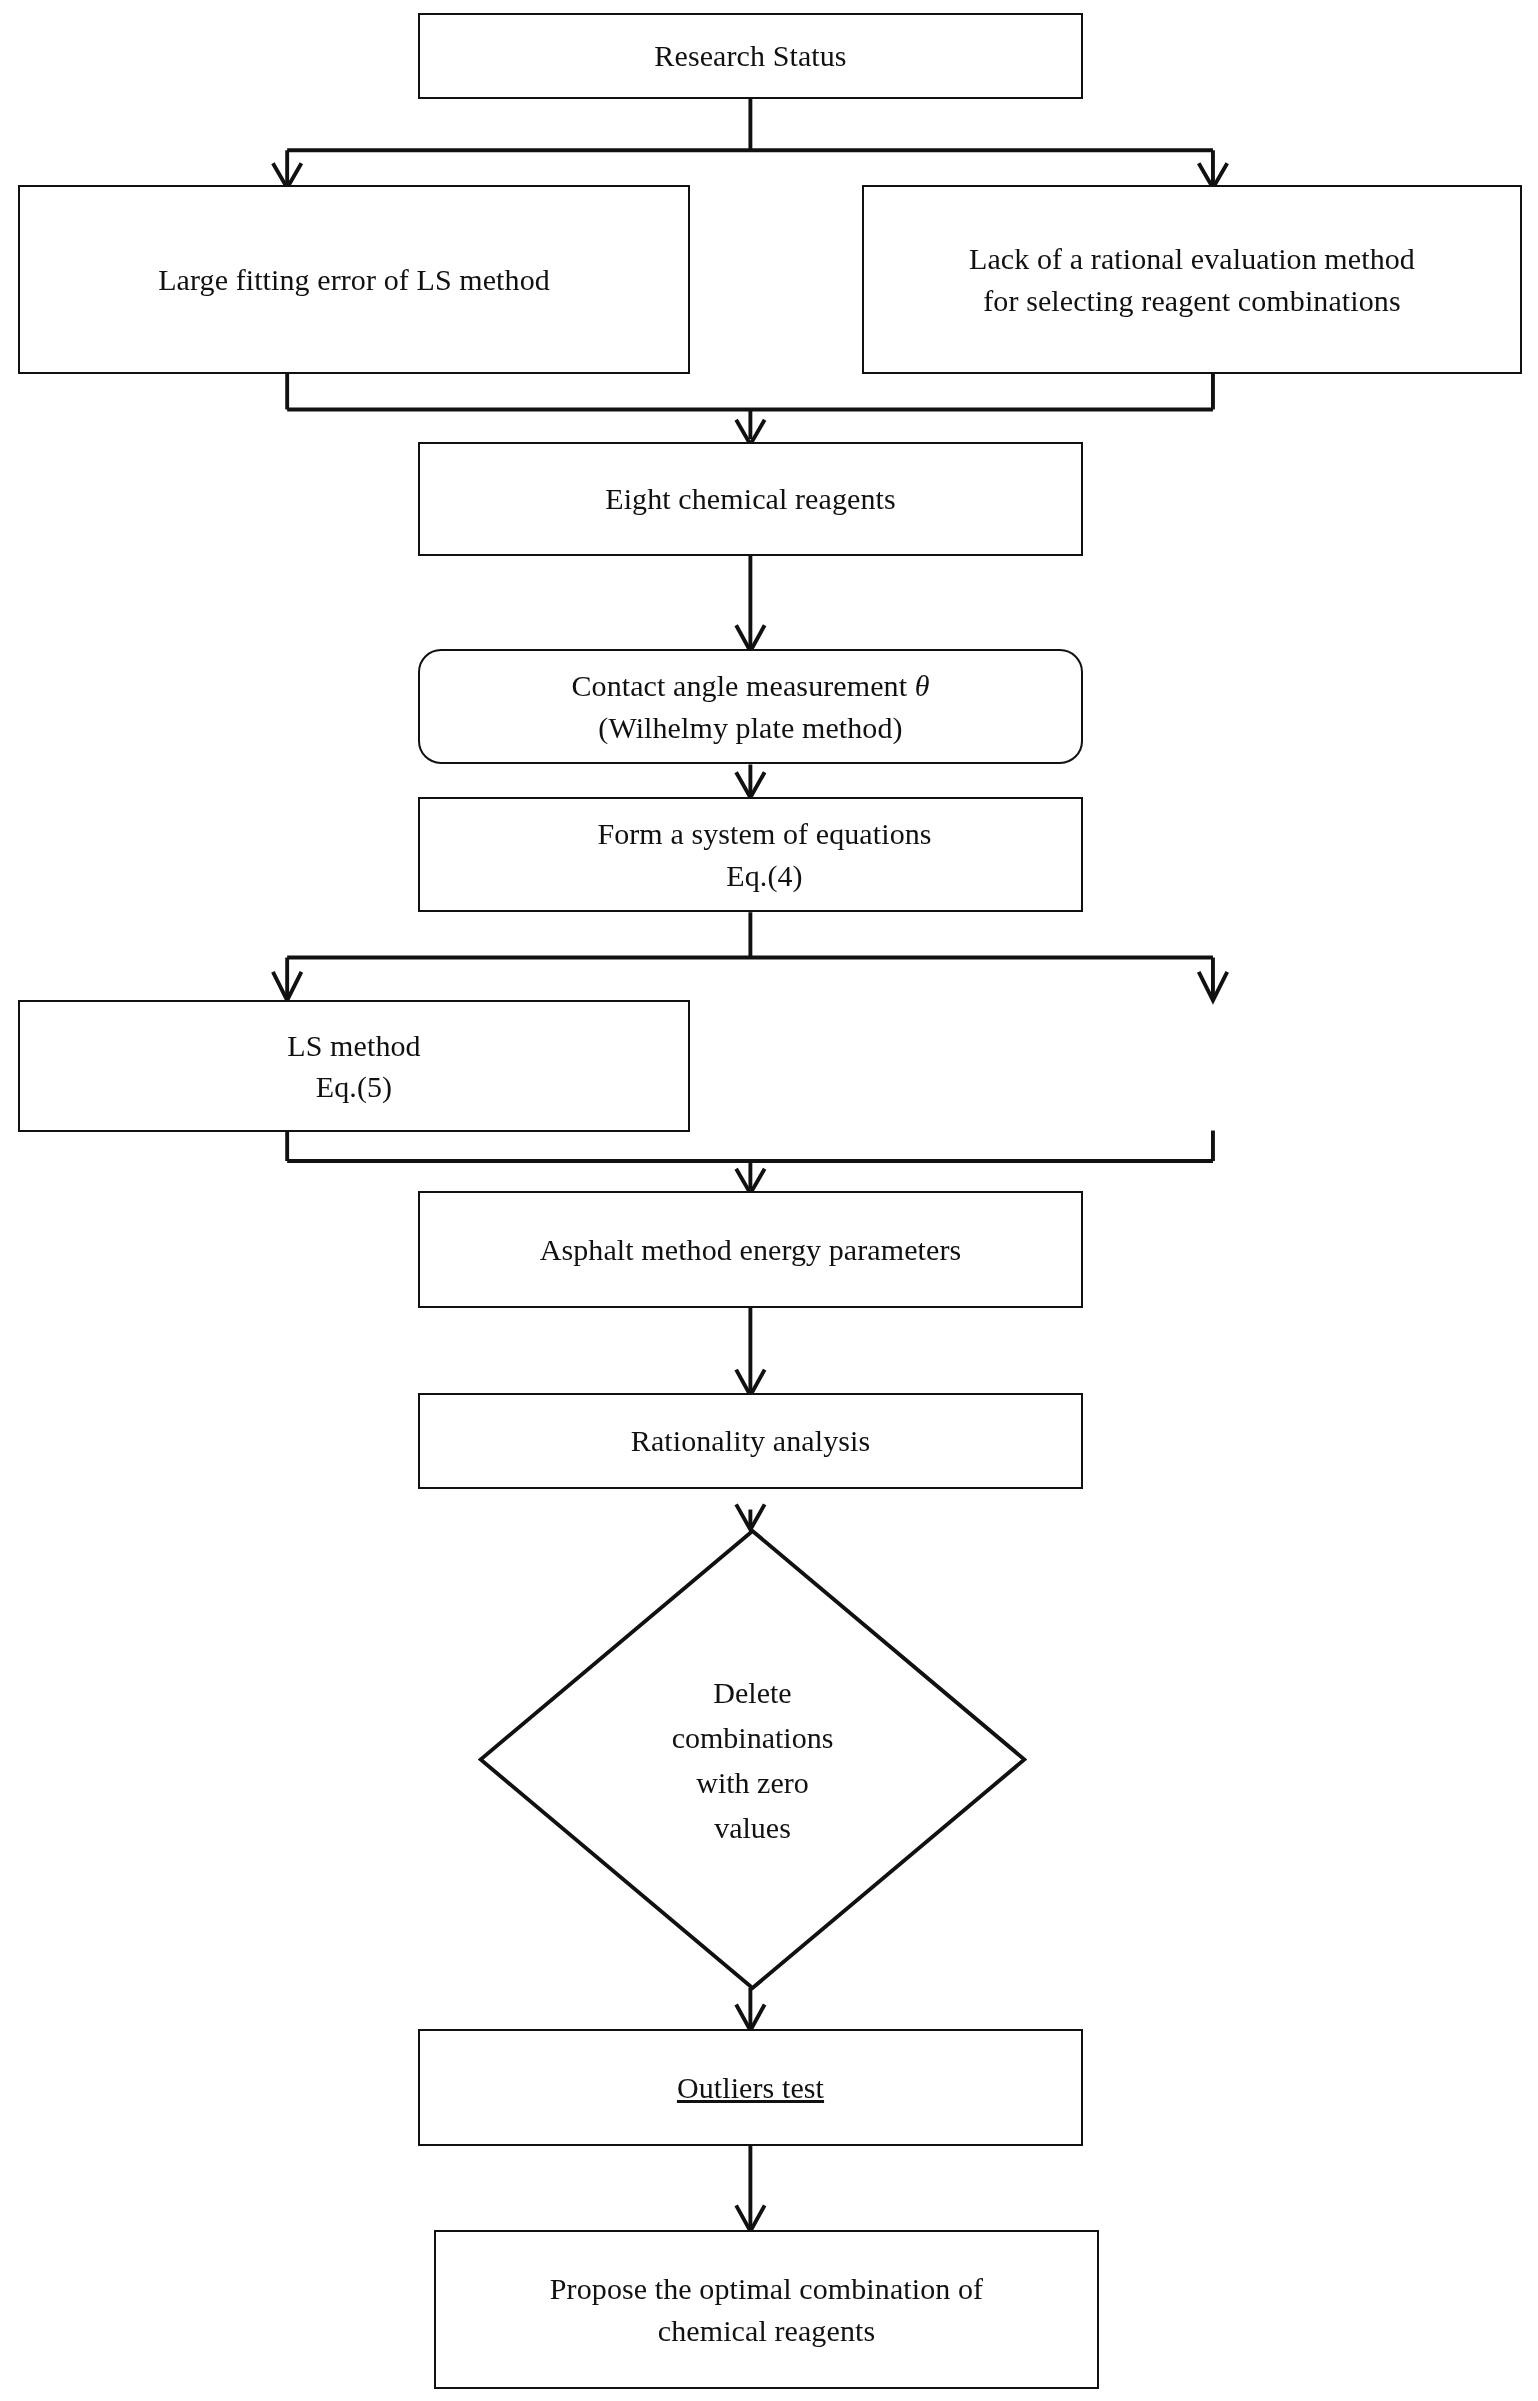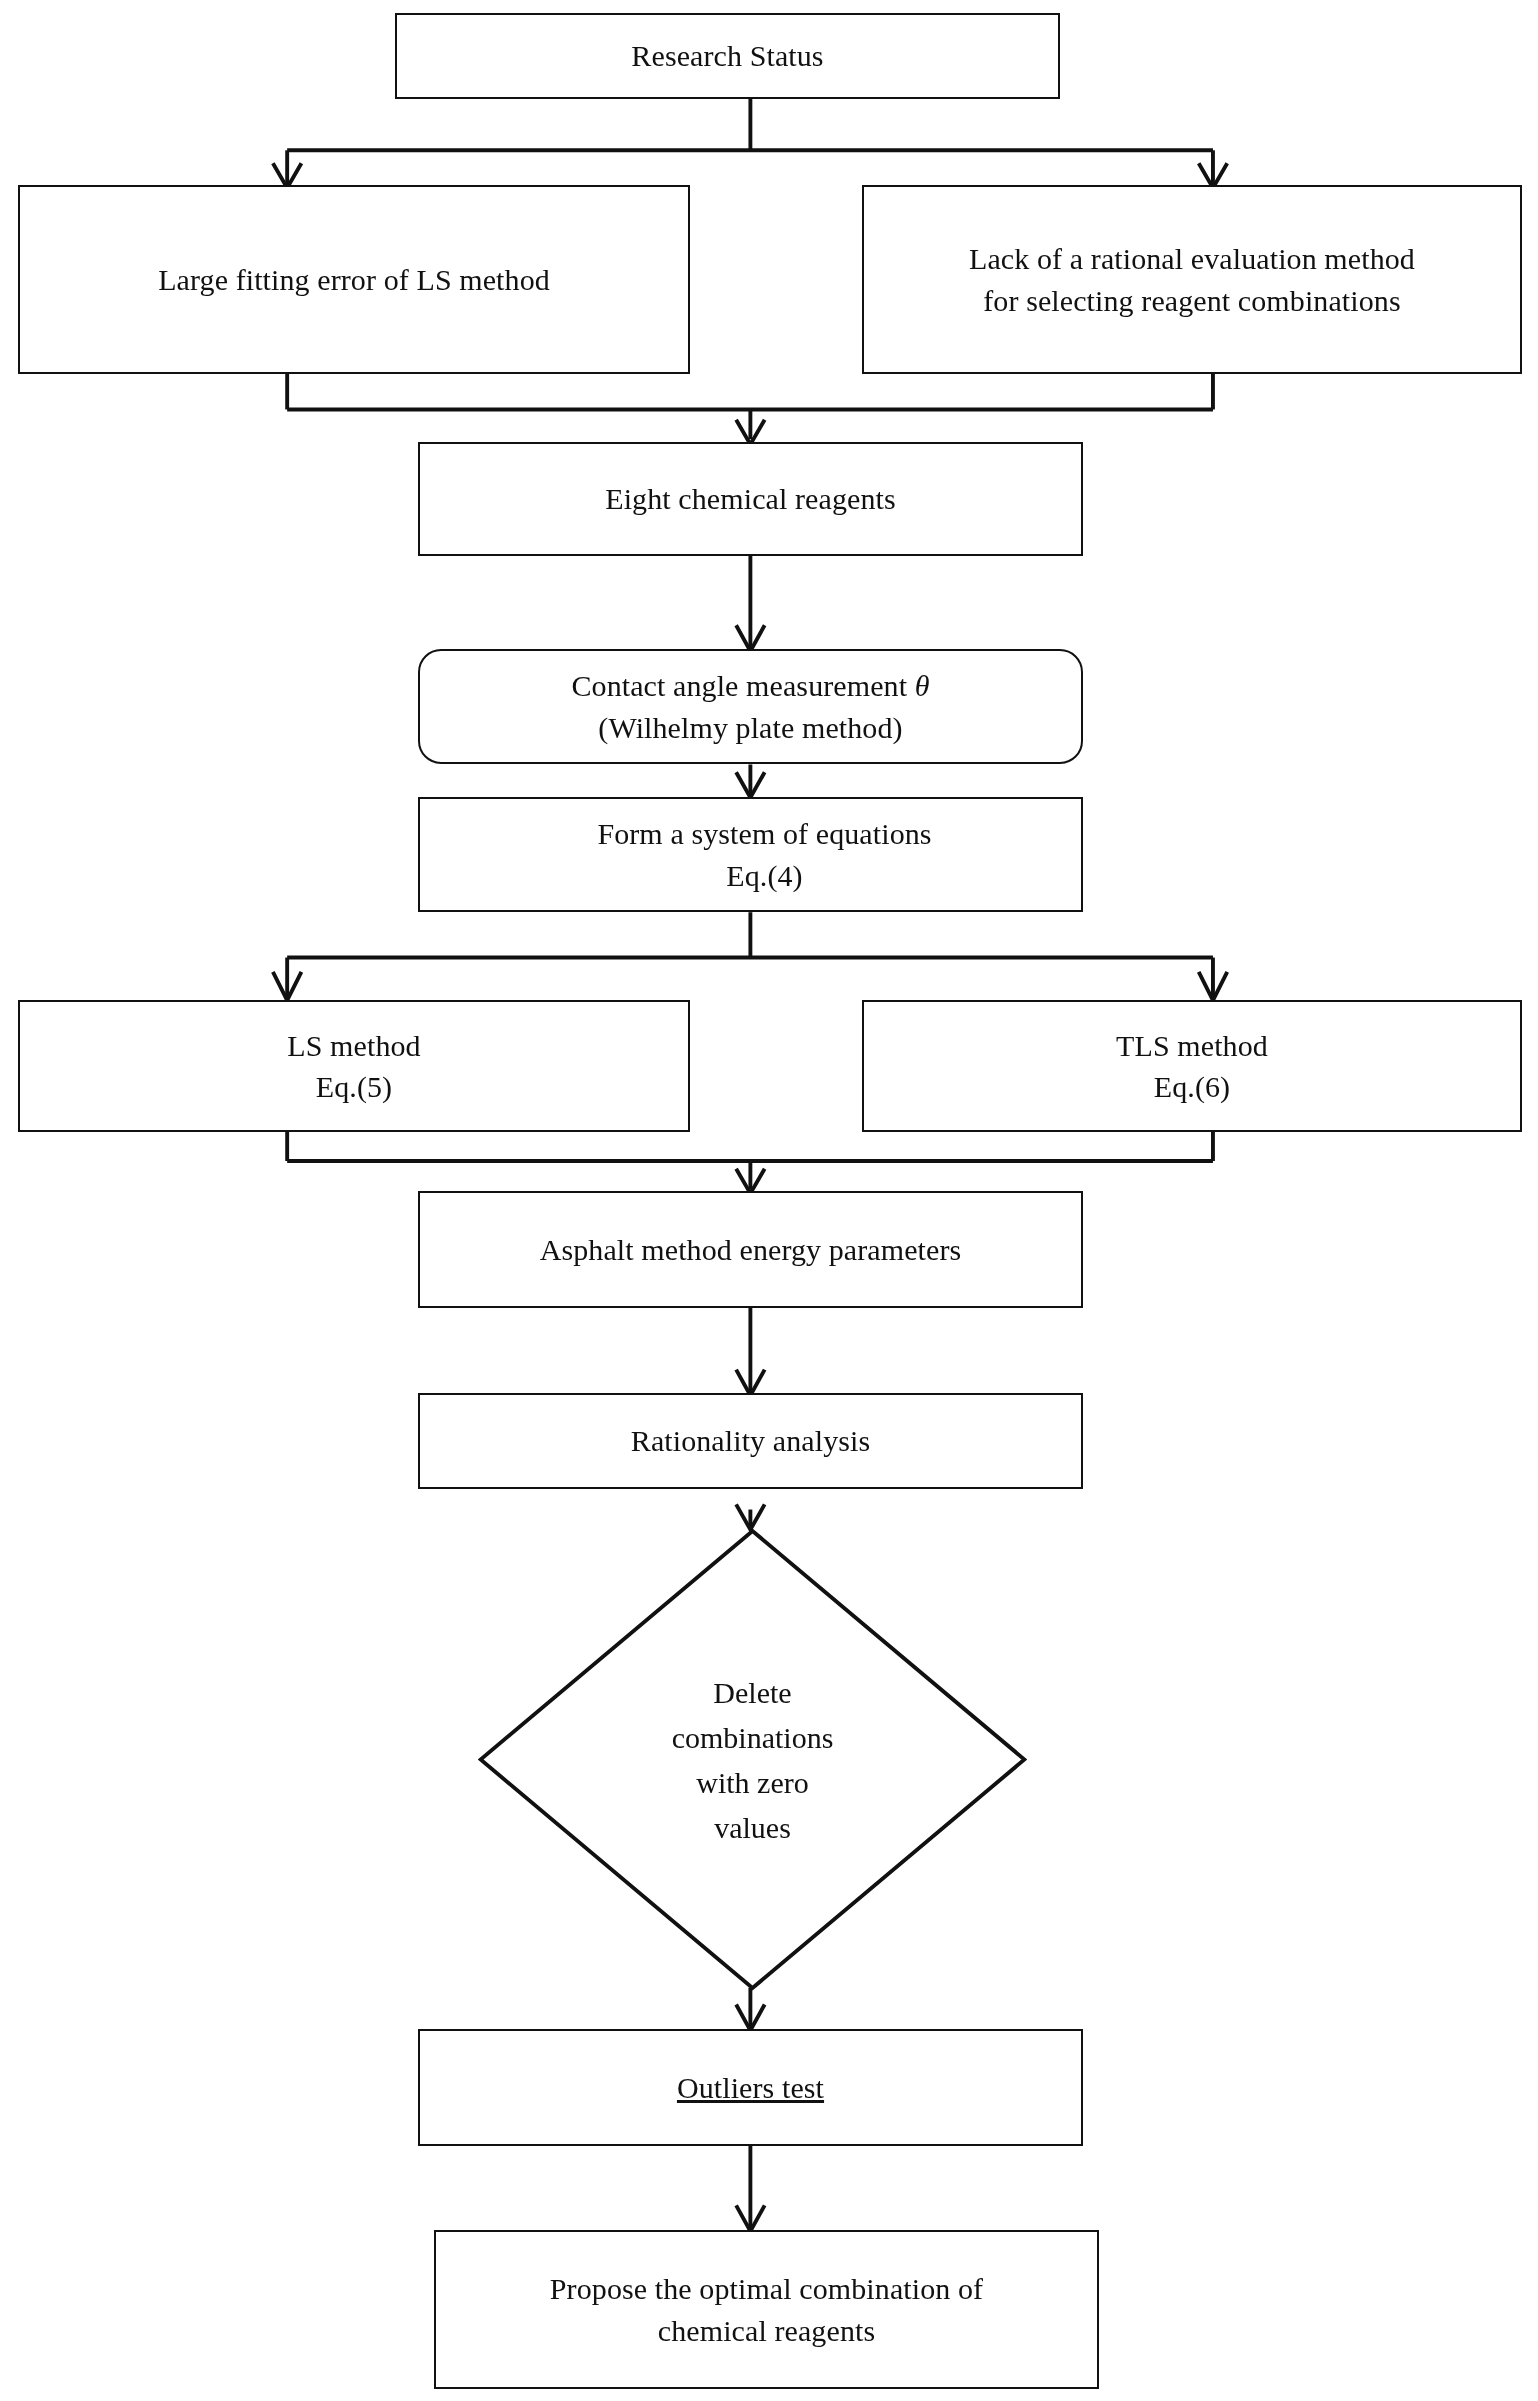--- a/index.html
+++ b/index.html
@@ -132,21 +132,21 @@
       <path d="M421,1500 L443,1544 L465,1500"></path>
       <path d="M1850,1500 L1872,1544 L1894,1500"></path>
       <path d="M1136,1804 L1158,1842 L1180,1804"></path>
       <path d="M1136,2114 L1158,2154 L1180,2114"></path>
       <path d="M1136,2322 L1158,2361 L1180,2322"></path>
       <path d="M1136,3094 L1158,3134 L1180,3094"></path>
       <path d="M1136,3404 L1158,3444 L1180,3404"></path>
     </g>
   </svg>
 
-  <div class="node" style="left:395px; top:13px; width:665px; height:86px;">
+  <div class="node" style="left:418px; top:13px; width:665px; height:86px;">
     <span class="txt">
       <span class="line">Research Status</span>
     </span>
   </div>
 
   <div class="node" style="left:18px; top:185px; width:672px; height:189px;">
     <span class="txt">
       <span class="line">Large fitting error of LS method</span>
     </span>
   </div>
@@ -178,26 +178,20 @@
     </span>
   </div>
 
   <div class="node" style="left:18px; top:1000px; width:672px; height:132px;">
     <span class="txt">
       <span class="line">LS method</span>
       <span class="line">Eq.(5)</span>
     </span>
   </div>
 
-  <div class="node" style="left:862px; top:1000px; width:660px; height:132px;">
-    <span class="txt">
-      <span class="line">TLS method</span>
-      <span class="line">Eq.(6)</span>
-    </span>
-  </div>
 
   <div class="node" style="left:418px; top:1191px; width:665px; height:117px;">
     <span class="txt">
       <span class="line">Asphalt method energy parameters</span>
     </span>
   </div>
 
   <div class="node" style="left:418px; top:1393px; width:665px; height:96px;">
     <span class="txt">
       <span class="line">Rationality analysis</span>

